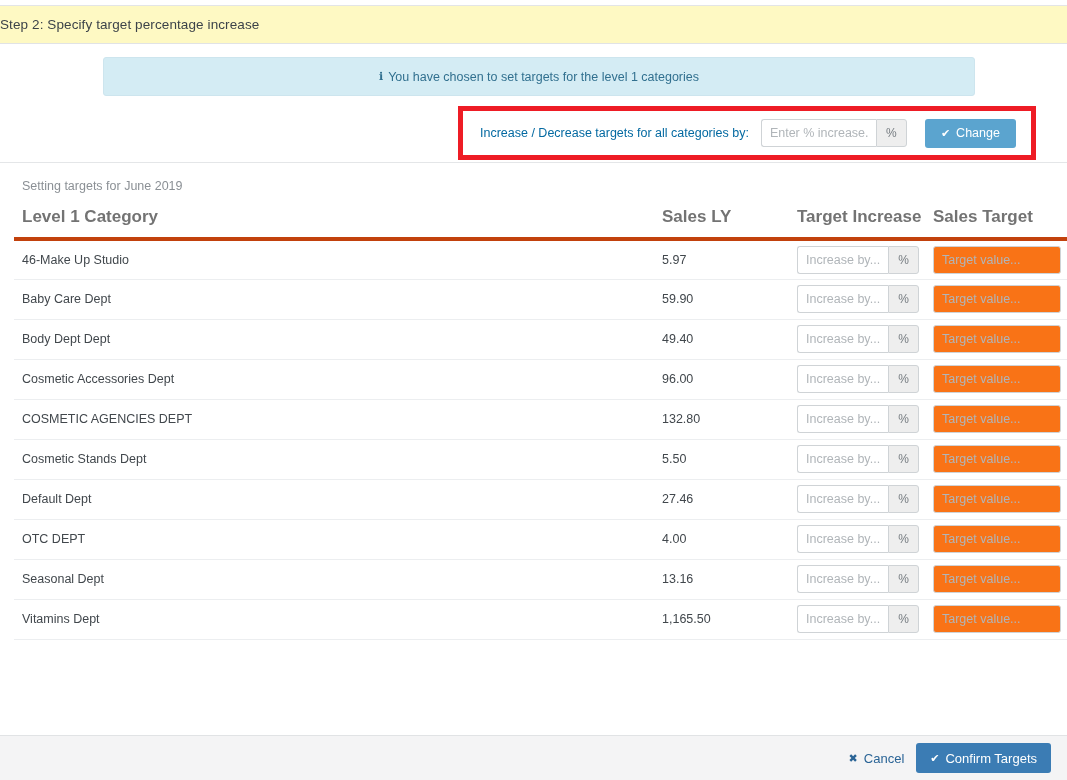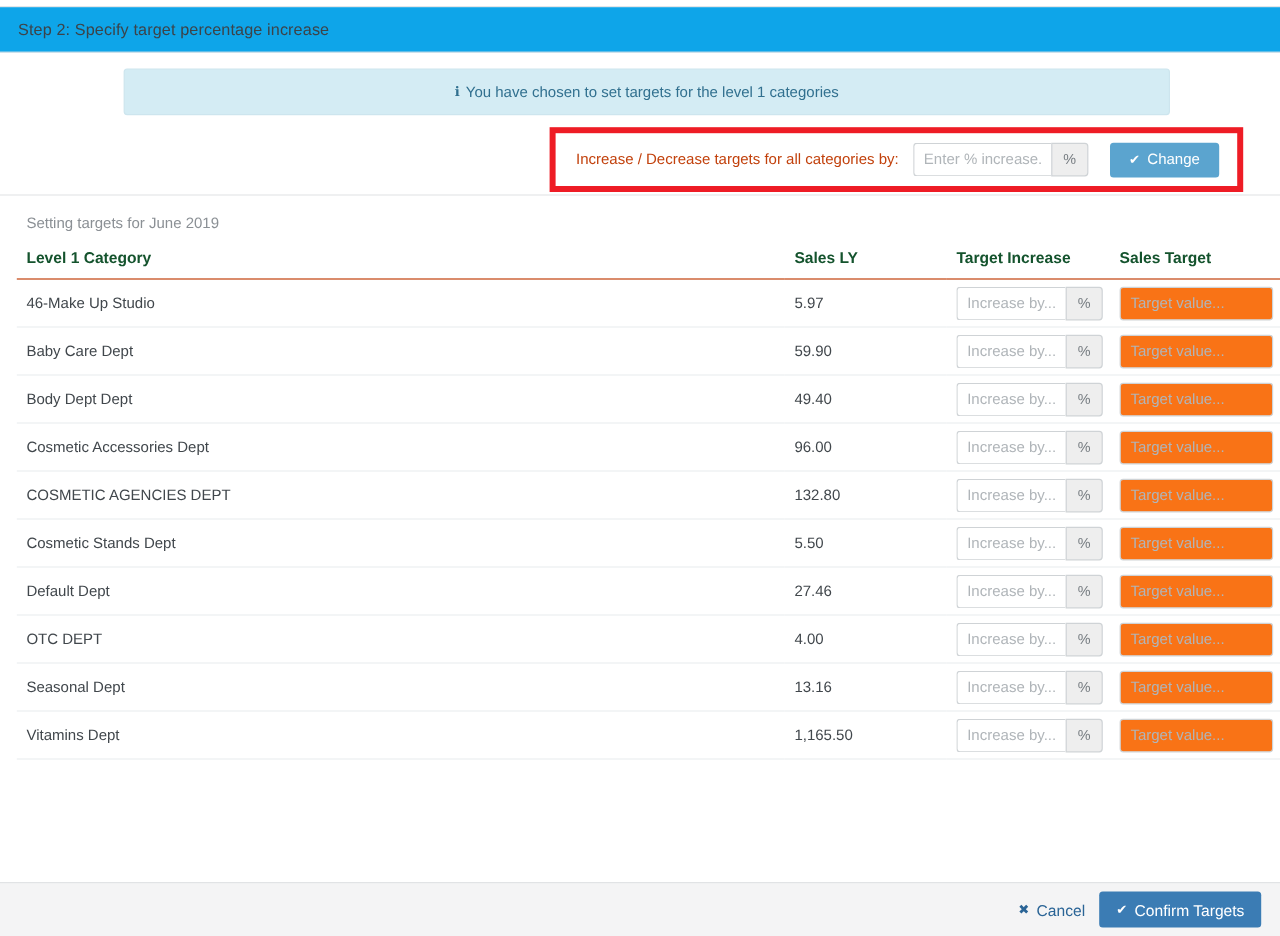--- a/index.html
+++ b/index.html
@@ -20,25 +20,24 @@
   }
 
   
   .top-spacer {
     height: 6px;
     background: #ffffff;
     border-bottom: 1px solid #e3e5e7;
   }
   .step-header {
     height: 38px;
-    background: #0ea5e9;
+    background: #fef9c3;
     border-bottom: 1px solid #e1e3e5;
     display: flex;
     align-items: center;
-    padding-left: 15px;
   }
   .step-header-title {
     font-size: 13.5px;
     color: #3c4349;
     letter-spacing: 0.1px;
   }
 
   
   .content {
     position: relative;
@@ -87,21 +86,21 @@
     width: 578px;
     height: 54px;
     border: 5px solid #ee1c25;
     background: #ffffff;
     display: flex;
     align-items: center;
     padding-left: 17px;
   }
   .change-label {
     font-size: 12.5px;
-    color: #c2410c;
+    color: #0369a1;
     margin-right: 12px;
     white-space: nowrap;
   }
   .input-group {
     display: inline-flex;
     height: 28px;
     margin-right: 18px;
   }
   .ig-input {
     width: 115px;
@@ -168,25 +167,25 @@
     color: #8b9095;
     margin: 0 0 14px 8px;
   }
   table.targets {
     width: 100%;
     border-collapse: collapse;
     table-layout: fixed;
   }
   table.targets th {
     text-align: left;
-    font-size: 13px;
+    font-size: 17px;
     font-weight: bold;
-    color: #14532d;
+    color: #737373;
     padding: 0 0 10px 8px;
-    border-bottom: 1px solid #c2410c;
+    border-bottom: 4px solid #c2410c;
   }
   table.targets td {
     font-size: 12.5px;
     color: #41474c;
     padding: 0 0 0 8px;
     height: 40px;
     border-bottom: 1px solid #eceef0;
     vertical-align: middle;
   }
   .col-cat   { width: 640px; }

